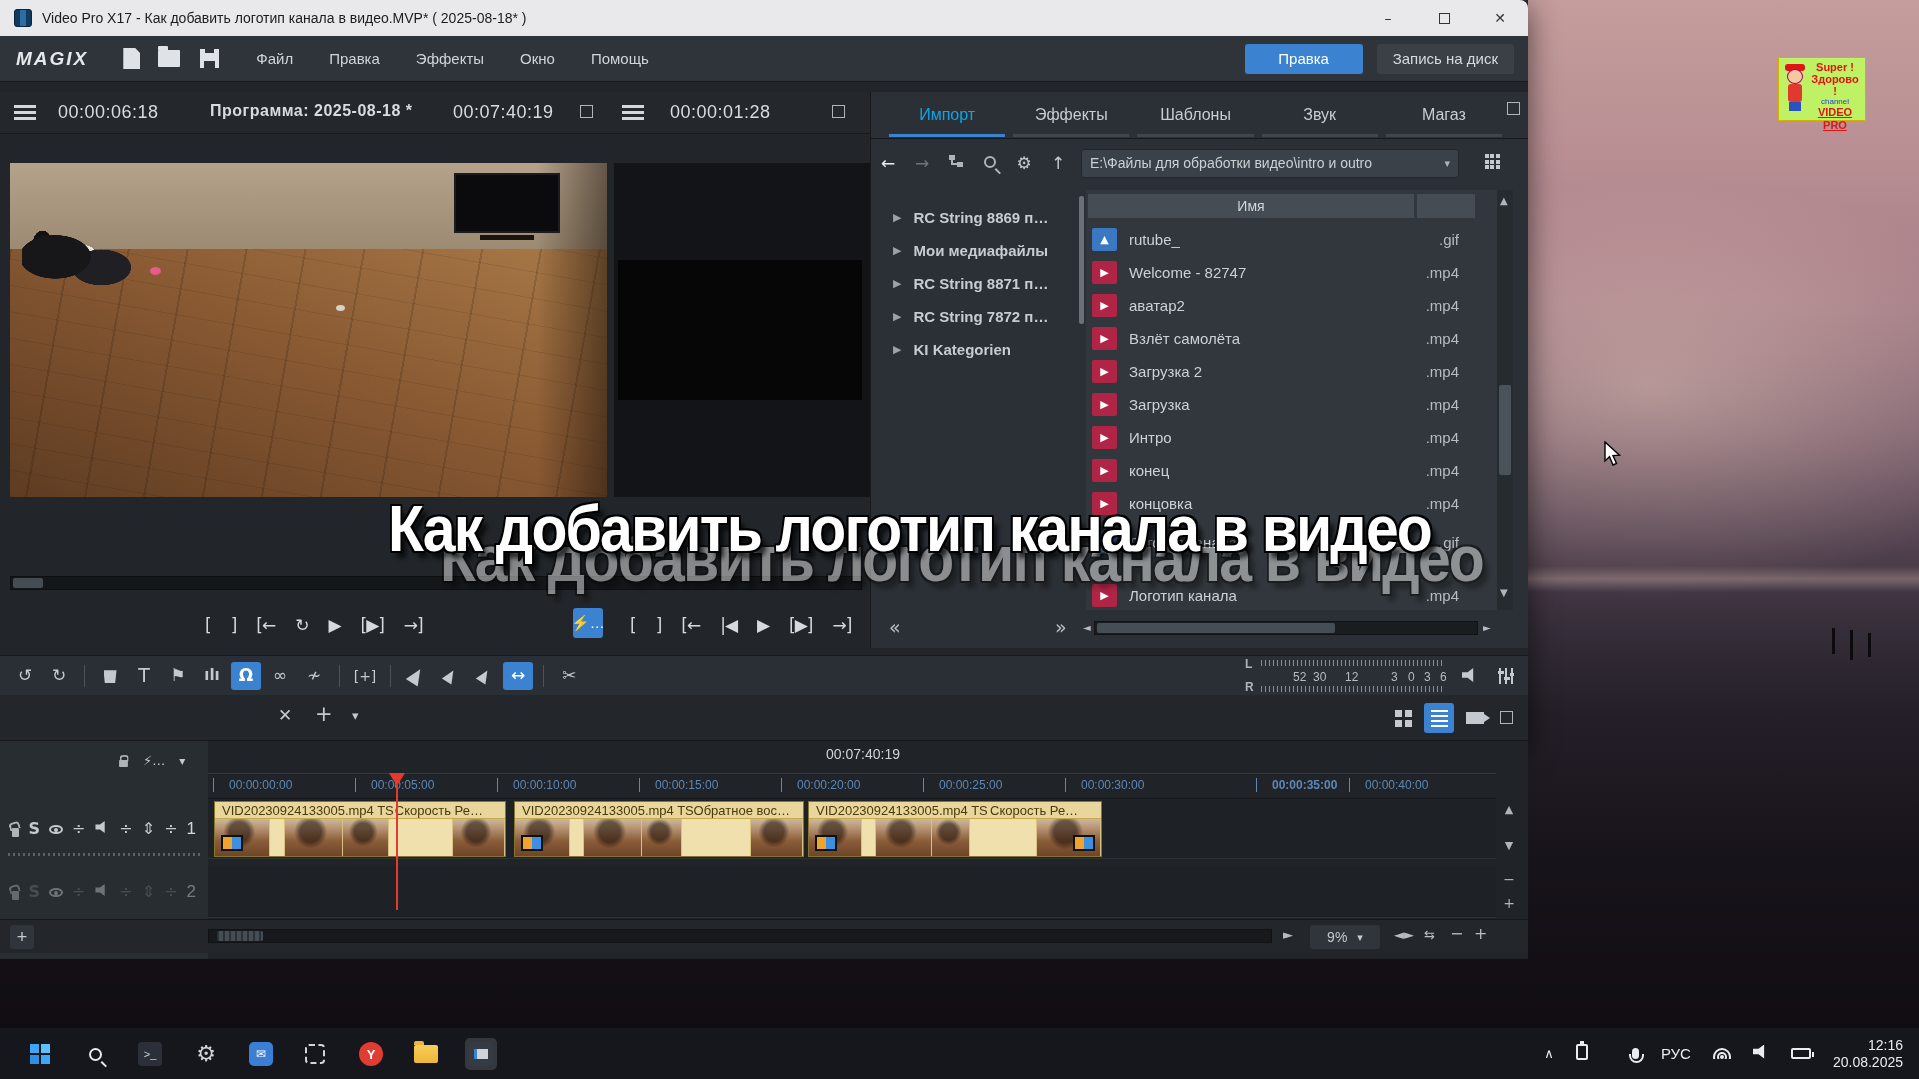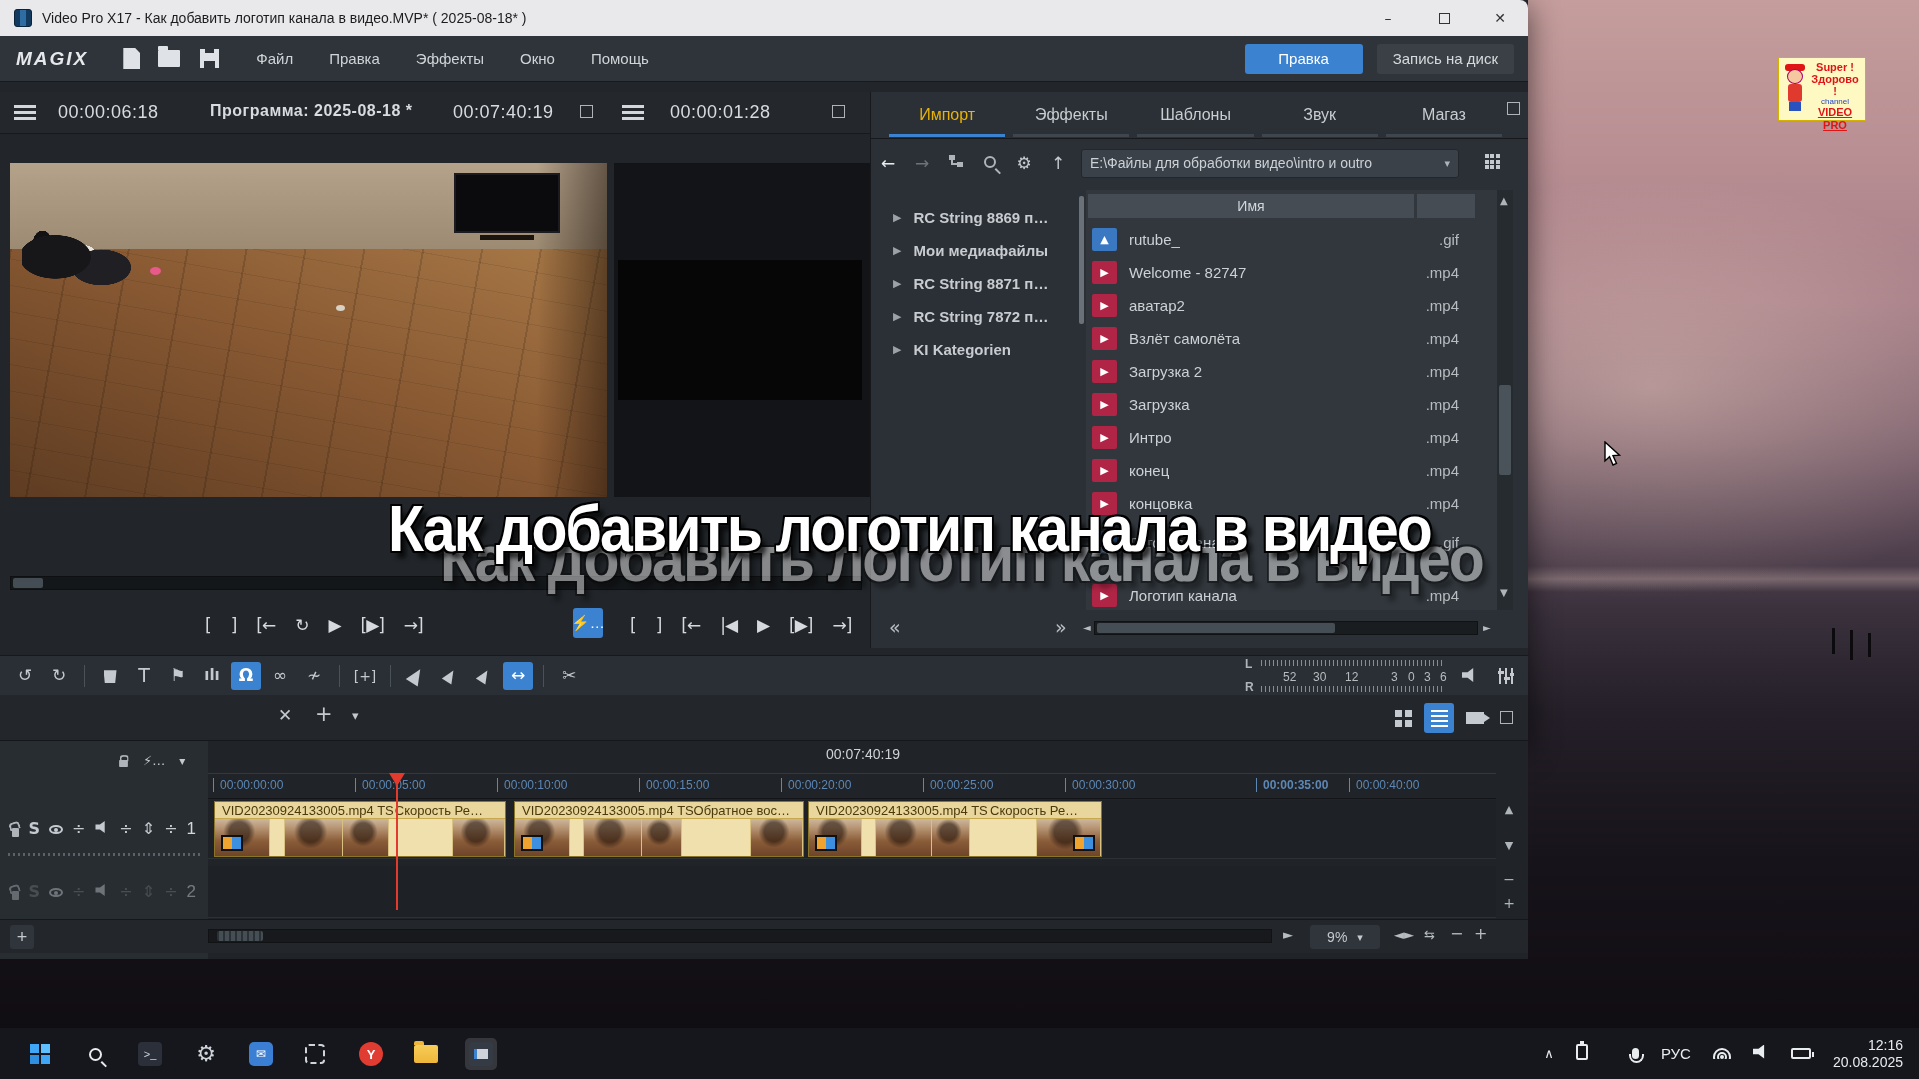--- a/index.html
+++ b/index.html
@@ -12,21 +12,21 @@
   .desktop { position:absolute; inset:0;
     background:
       radial-gradient(ellipse 560px 300px at 86% 36%, rgba(255,224,205,.38), transparent 70%),
       linear-gradient(180deg,#c49d9c 0%,#b98f93 14%,#a57e87 28%,#7d616e 40%,#544351 50%,#39303c 57%,#241f28 66%,#17131a 80%,#0e0b10 100%);
   }
   .horizon { position:absolute; left:1528px; right:0; top:566px; height:26px;
     background:linear-gradient(180deg, rgba(235,205,195,0), rgba(235,205,195,.30), rgba(235,205,195,0)); }
   .pier-post { position:absolute; width:3px; background:#0c0a0d; }
 
   
-  .badge { position:absolute; left:1778px; top:57px; width:88px; height:64px; background:#fef9c3;
+  .badge { position:absolute; left:1778px; top:57px; width:88px; height:64px; background:#bef264;
     border:1px solid #d6b200; padding:3px 4px 3px 30px; text-align:center; }
   .badge .b1,.badge .b2 { color:#e01414; font-weight:bold; font-size:11px; line-height:12px; }
   .badge .b3 { color:#2244cc; font-size:8px; line-height:9px; }
   .badge .b4 { color:#e01414; font-weight:bold; font-size:11px; line-height:13px; text-decoration:underline; }
   .badge .toon { position:absolute; left:4px; top:8px; width:24px; height:46px; }
   .badge .toon .head { position:absolute; left:4px; top:0; width:16px; height:16px; border-radius:50%; background:#f6c89f; border:1px solid #a06; }
   .badge .toon .hat  { position:absolute; left:2px; top:-3px; width:20px; height:7px; background:#e01414; border-radius:3px; }
   .badge .toon .body { position:absolute; left:5px; top:16px; width:14px; height:20px; background:#e03a2f; border-radius:3px; }
   .badge .toon .legs { position:absolute; left:6px; top:36px; width:12px; height:9px; background:#2a52be; }
 
@@ -105,21 +105,21 @@
     color:#d6dade; font-size:17px; }
   .tbtn { font-family:"DejaVu Sans",sans-serif; letter-spacing:-1px; }
   .rec { color:#e02020; font-size:20px; }
   .ai-btn { position:absolute; left:573px; top:608px; width:30px; height:30px; background:#3b82d0; border-radius:3px;
     color:#fff; display:flex; align-items:center; justify-content:center; font-size:15px; }
 
   
   .mediapool { position:absolute; left:870px; top:92px; width:658px; height:556px; background:#2b3036; border-left:1px solid #17191c; }
   .mp-tabs { position:absolute; left:0; top:0; width:100%; height:47px; display:flex; align-items:center; padding:0 26px 0 18px; gap:8px; border-bottom:1px solid #17191c; }
   .mp-tab { flex:1; text-align:center; color:#c8cdd2; font-size:16px; padding:12px 0 10px; border-bottom:3px solid #3f464d; }
-  .mp-tab.active { border-bottom-color:#3b82d0; color:#eab308; }
+  .mp-tab.active { border-bottom-color:#3b82d0; color:#0ea5e9; }
   .mp-detach { position:absolute; right:8px; top:10px; }
 
   .mp-pathrow { position:absolute; left:0; top:47px; width:100%; height:48px; display:flex; align-items:center; }
   .nav-ico { width:34px; text-align:center; font-size:17px; }
   .i-mag { width:12px; height:12px; border:2px solid #aeb4ba; border-radius:50%; display:inline-block; position:relative; }
   .i-mag::after { content:""; position:absolute; left:10px; top:10px; width:7px; height:2px; background:#aeb4ba; transform:rotate(45deg); transform-origin:0 0; }
   .i-tree { width:14px; height:14px; display:inline-block;
     background:
       linear-gradient(#aeb4ba,#aeb4ba) 0 1px/6px 5px no-repeat,
       linear-gradient(#aeb4ba,#aeb4ba) 8px 8px/6px 5px no-repeat,
@@ -214,21 +214,21 @@
   .track-hdr { position:absolute; left:0; width:208px; display:flex; align-items:center; gap:9px; padding-left:12px; color:#c3c9cf; }
   .track-hdr .num { margin-left:auto; margin-right:12px; font-size:17px; color:#d2d7dc; }
   .track-hdr.dim, .track-hdr.dim .ic { opacity:.45; }
   .i-eye { width:14px; height:9px; border:2px solid #c3c9cf; border-radius:50%; position:relative; display:inline-block; }
   .i-eye::after { content:""; position:absolute; left:3px; top:1px; width:4px; height:4px; border-radius:50%; background:#c3c9cf; }
   .hdr-meterline { position:absolute; left:8px; width:192px; height:3px;
     background:repeating-linear-gradient(90deg,#5a6168 0 2px,transparent 2px 5px); }
 
   .ruler-tc { position:absolute; left:780px; top:5px; width:120px; text-align:right; color:#cfd3d8; font-size:14px; }
   .ruler-ticks { position:absolute; left:208px; top:32px; width:1288px; height:26px; border-top:1px solid #33383d; border-bottom:1px solid #131518; }
-  .rtick { position:absolute; top:4px; font-size:12px; color:#5d87b5; border-left:1px solid #5d87b5; padding-left:6px; }
+  .rtick { position:absolute; top:4px; font-size:12px; color:#5d87b5; border-left:1px solid #5d87b5; padding-left:15px; }
   .lane { position:absolute; left:208px; width:1288px; background:#1e2125; border-bottom:1px solid #2c3136; }
   .clip { position:absolute; top:1px; height:56px; background:#efe0ad; border:1px solid #8a7428; }
   .clip-title { position:absolute; left:0; top:0; width:100%; height:17px; background:#e9d69d; border-bottom:1px solid #c8a84e;
     font-size:13px; color:#4a3a0c; white-space:nowrap; overflow:hidden; }
   .clip-title .nm { position:absolute; left:7px; top:1px; }
   .clip-title .fx { position:absolute; left:62%; top:1px; }
   .clip-body { position:absolute; left:0; top:17px; width:100%; height:37px; display:flex; }
   .thumb { height:100%; border-right:1px solid #d9c281;
     background:
       radial-gradient(circle at 45% 35%, rgba(25,12,6,.55) 0 26%, transparent 42%),
@@ -549,21 +549,21 @@
         <span class="i-cursorarrow" style="transform:rotate(32deg) scale(.8);"></span>
       </span>
     <span class="tool active ic">↔</span>
     <span class="tdiv"></span>
     <span class="tool ic">✂</span>
 
     <div class="meter">
       <span class="lr" style="top:-3px;">L</span>
       <span class="lr" style="top:20px;">R</span>
       <div class="strip" style="top:0;"></div>
-      <span class="num" style="left:22px;">52</span>
+      <span class="num" style="left:32px;">52</span>
       <span class="num" style="left:52px;">30</span>
       <span class="num" style="left:84px;">12</span>
       <span class="num" style="left:130px;">3</span>
       <span class="num" style="left:147px;">0</span>
       <span class="num" style="left:163px;">3</span>
       <span class="num" style="left:179px;">6</span>
       <div class="strip" style="top:26px;"></div>
     </div>
     <span class="abs" style="left:1462px;top:12px;"><span class="i-speaker"></span></span>
     <span class="abs" style="left:1498px;top:12px;"><span class="i-mixer"></span></span>

